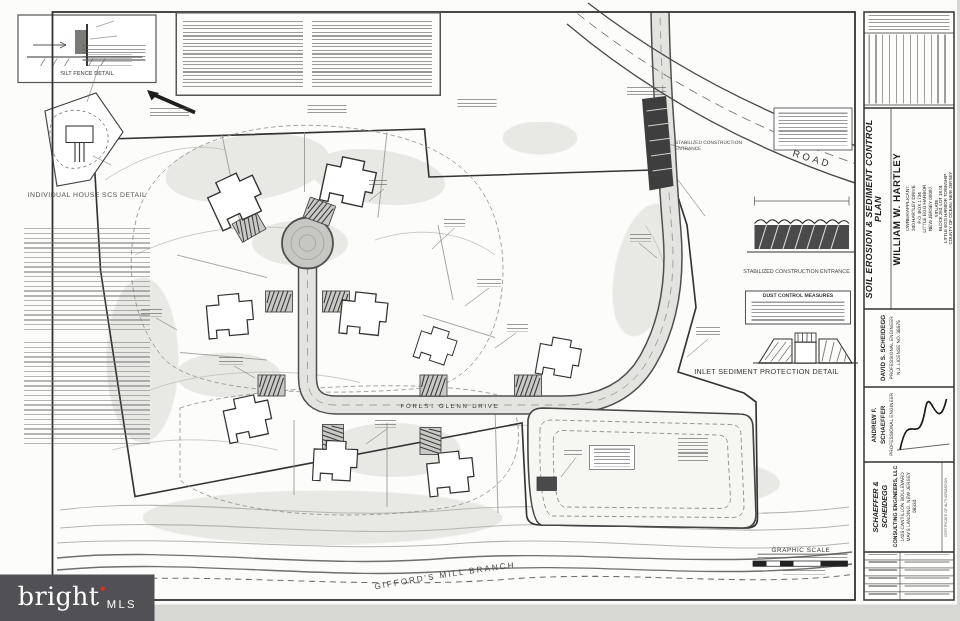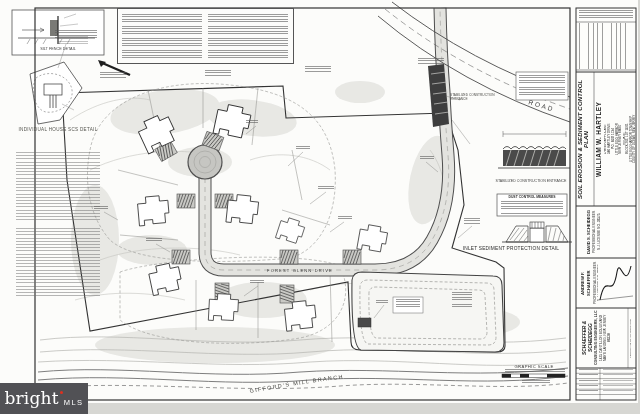--- a/index.html
+++ b/index.html
@@ -13,21 +13,21 @@
   .tl-cols{background-image:repeating-linear-gradient(90deg,rgba(80,80,80,.55) 0,rgba(80,80,80,.55) 0.8px,transparent 0.8px,transparent 4.6px);}
   .tl-rows{background-image:repeating-linear-gradient(180deg,rgba(80,80,80,.55) 0,rgba(80,80,80,.55) 0.9px,transparent 0.9px,transparent 5.3px);}
   .lbl{position:absolute;color:#3a3a3a;line-height:1.1;}
   .ctr{text-align:center;}
   
   .vt{position:absolute;writing-mode:vertical-rl;transform:rotate(180deg);
       text-align:center;color:#1e1e1e;overflow:hidden;}
   .bi{font-weight:bold;font-style:italic;}
   .b{font-weight:bold;}
   
-  .wm{position:absolute;left:0;top:383px;width:88px;height:31px;background:#515155;
+  .wm{position:absolute;left:0;top:383px;width:103px;height:31px;background:#515155;
       display:flex;align-items:center;justify-content:center;gap:5px;}
   .wm-brand{color:#ffffff;font-family:"DejaVu Serif",serif;font-size:17px;line-height:1;
             position:relative;letter-spacing:.2px;}
   .wm-dot{position:absolute;right:-4px;top:1px;width:3px;height:3px;border-radius:50%;background:#e0301e;}
   .wm-mls{color:#ffffff;font-size:7.5px;letter-spacing:1.5px;margin-top:7px;}
 </style>
 </head>
 <body>
 
 <div id="stage">

